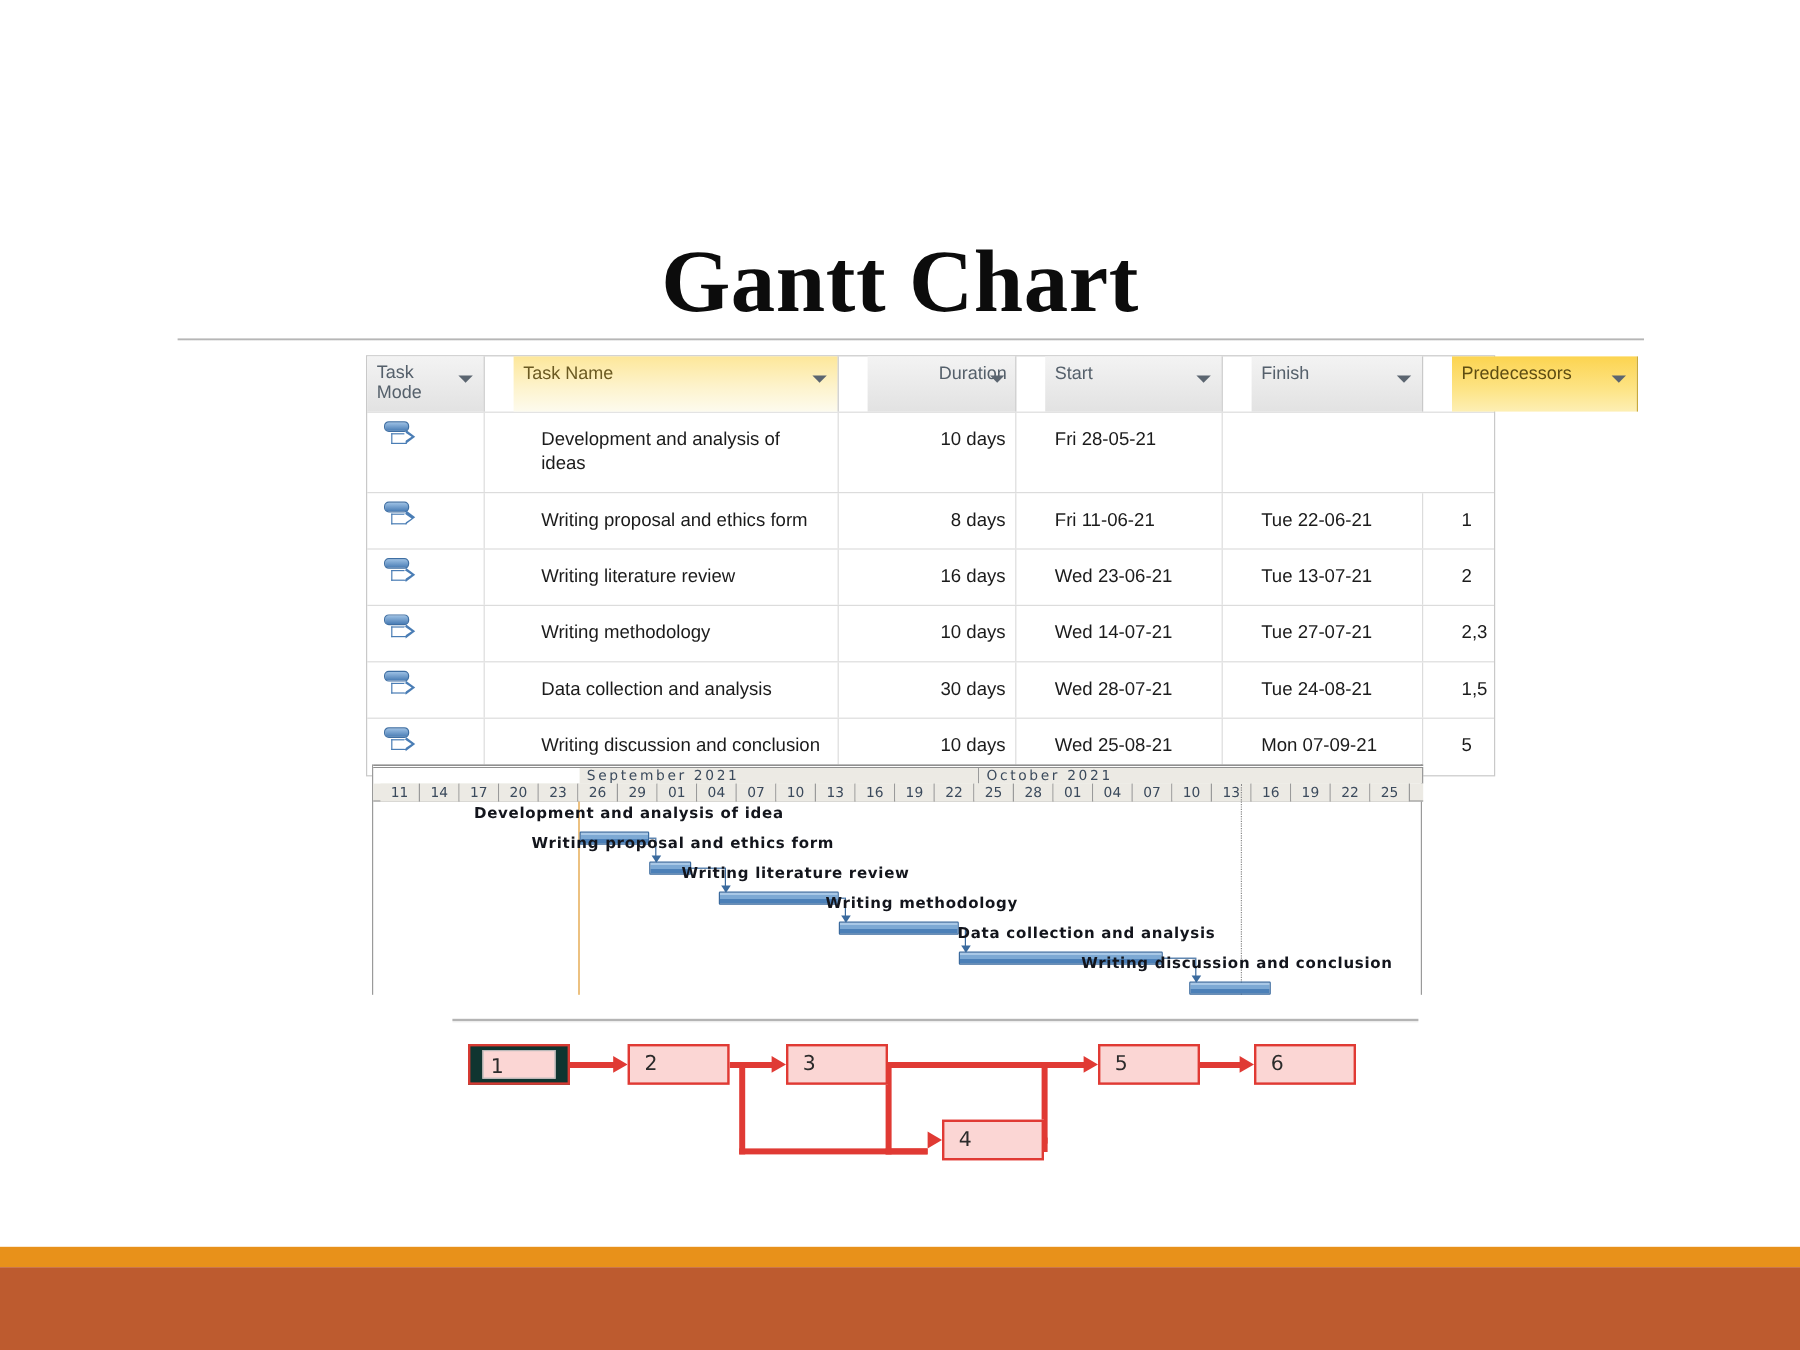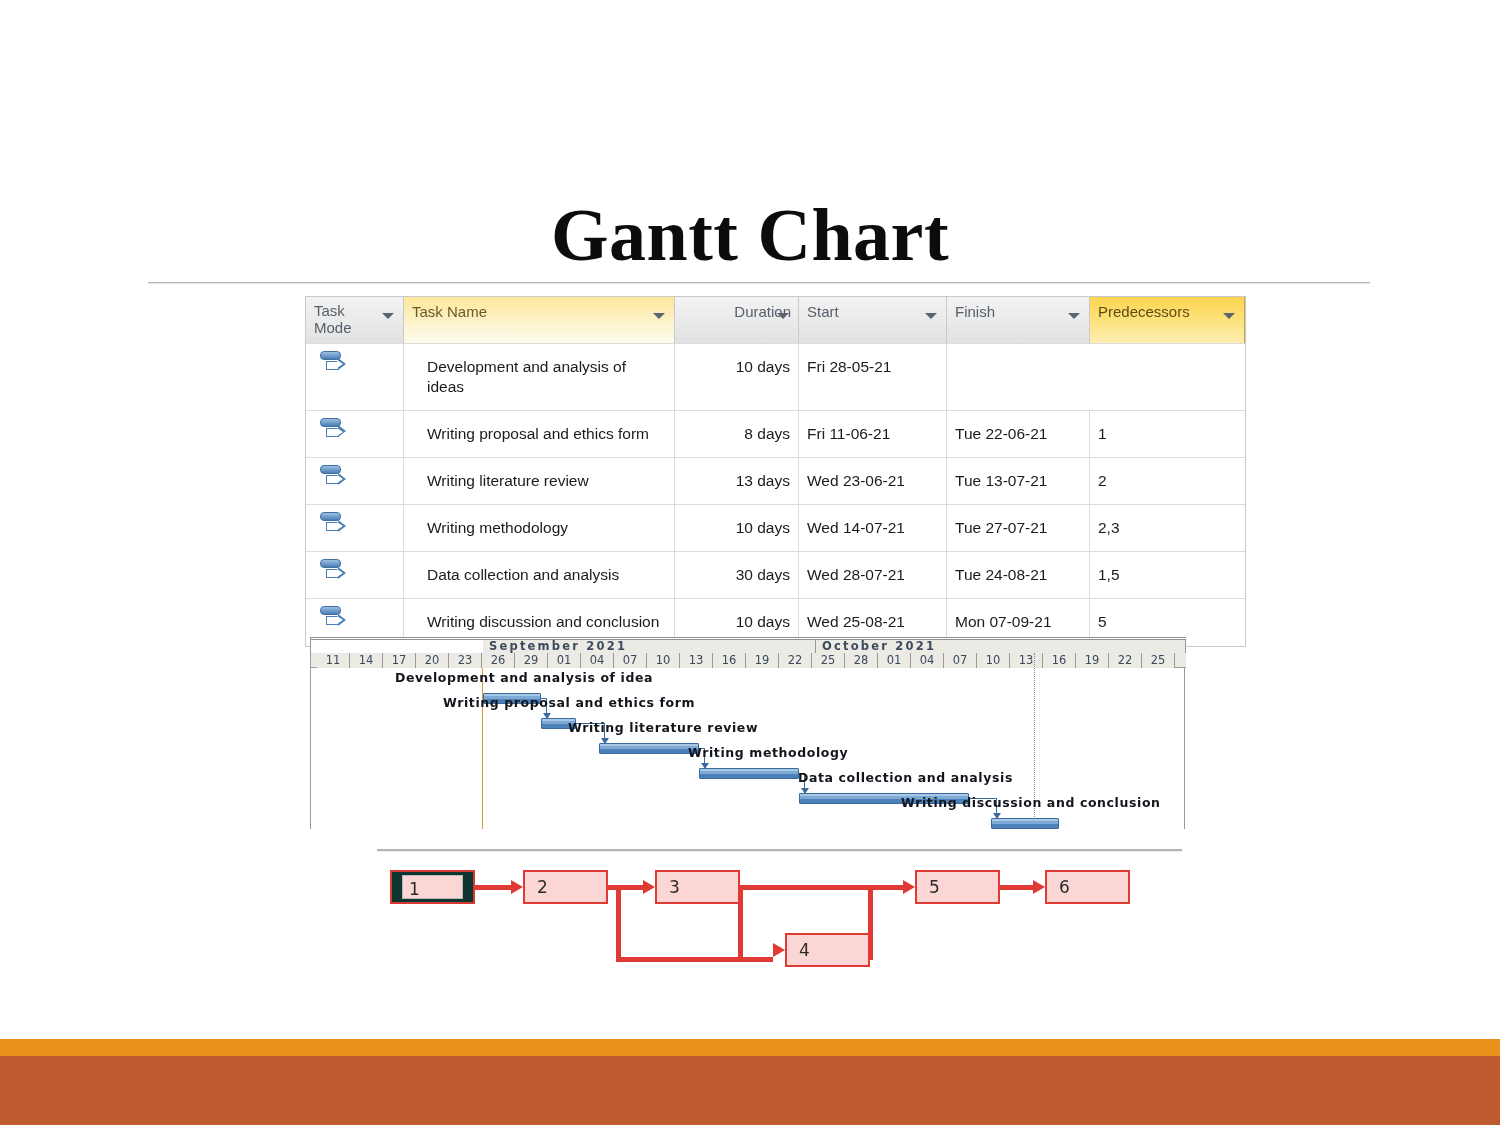--- a/index.html
+++ b/index.html
@@ -25,21 +25,21 @@
   }
 
   
   .tbl {
     position: absolute; left: 305px; top: 296px;
     width: 941px;
     border: 1px solid #c9c9c9;
     background: #fff;
     font-size: 15.5px; color: #1b1b1b;
   }
-  .tbl-row { display: flex; border-bottom: 1px solid #dcdcdc; }
+  .tbl-row { display: flex; border-bottom: 1px solid #dcdcdc; gap: 24px; }
   .tbl-row:last-child { border-bottom: none; }
   .tbl-head .c {
     background: linear-gradient(to bottom, #f3f3f3, #e2e2e2);
     color: #55606b; font-size: 15px;
     padding: 6px 7px 6px 8px; position: relative;
     border-right: 1px solid #c9c9c9;
     min-height: 38px;
   }
   .tbl-head .c.gold {
     background: linear-gradient(to bottom, #fde79a 0%, #fdf3cc 55%, #fdfbee 100%);
@@ -98,21 +98,21 @@
   .gantt {
     position: absolute; left: 310px; top: 637px;
     width: 875px; height: 192px;
     background: #fff;
     border-left: 1px solid #9a9a9a; border-right: 1px solid #9a9a9a;
   }
   .gantt-top-rule {
     position: absolute; left: 0; top: 0; width: 875px; height: 3px;
     background: linear-gradient(to bottom, #8f8f8f 0 1px, #fff 1px 2px, #8f8f8f 2px 3px);
   }
-  .months { position: absolute; left: 0; top: 3px; height: 13px; width: 875px; font-weight: bold; }
+  .months { position: absolute; left: 0; top: 3px; height: 13px; width: 875px; }
   .month {
     position: absolute; top: 0; height: 13px;
     background: #eceae4; border-right: 1px solid #9a9a9a;
     font-size: 11.5px; color: #3b4a5c; letter-spacing: 2.2px;
     padding-left: 6px; line-height: 13px; white-space: nowrap;
     font-family: "DejaVu Sans", sans-serif;
   }
   .days { position: absolute; left: 0; top: 16px; height: 15px; width: 875px; }
   .day {
     position: absolute; top: 0; height: 15px;
@@ -253,21 +253,21 @@
         <div class="c col-pred">1</div>
       </div>
       <div class="tbl-row">
         <div class="c col-mode">
           <div class="modeicon">
               <i class="bar"></i>
               <i class="arw"></i>
             </div>
         </div>
         <div class="c col-name">Writing literature review</div>
-        <div class="c col-dur">13 days</div>
+        <div class="c col-dur">16 days</div>
         <div class="c col-start">Wed 23-06-21</div>
         <div class="c col-fin">Tue 13-07-21</div>
         <div class="c col-pred">2</div>
       </div>
       <div class="tbl-row">
         <div class="c col-mode">
           <div class="modeicon">
               <i class="bar"></i>
               <i class="arw"></i>
             </div>

